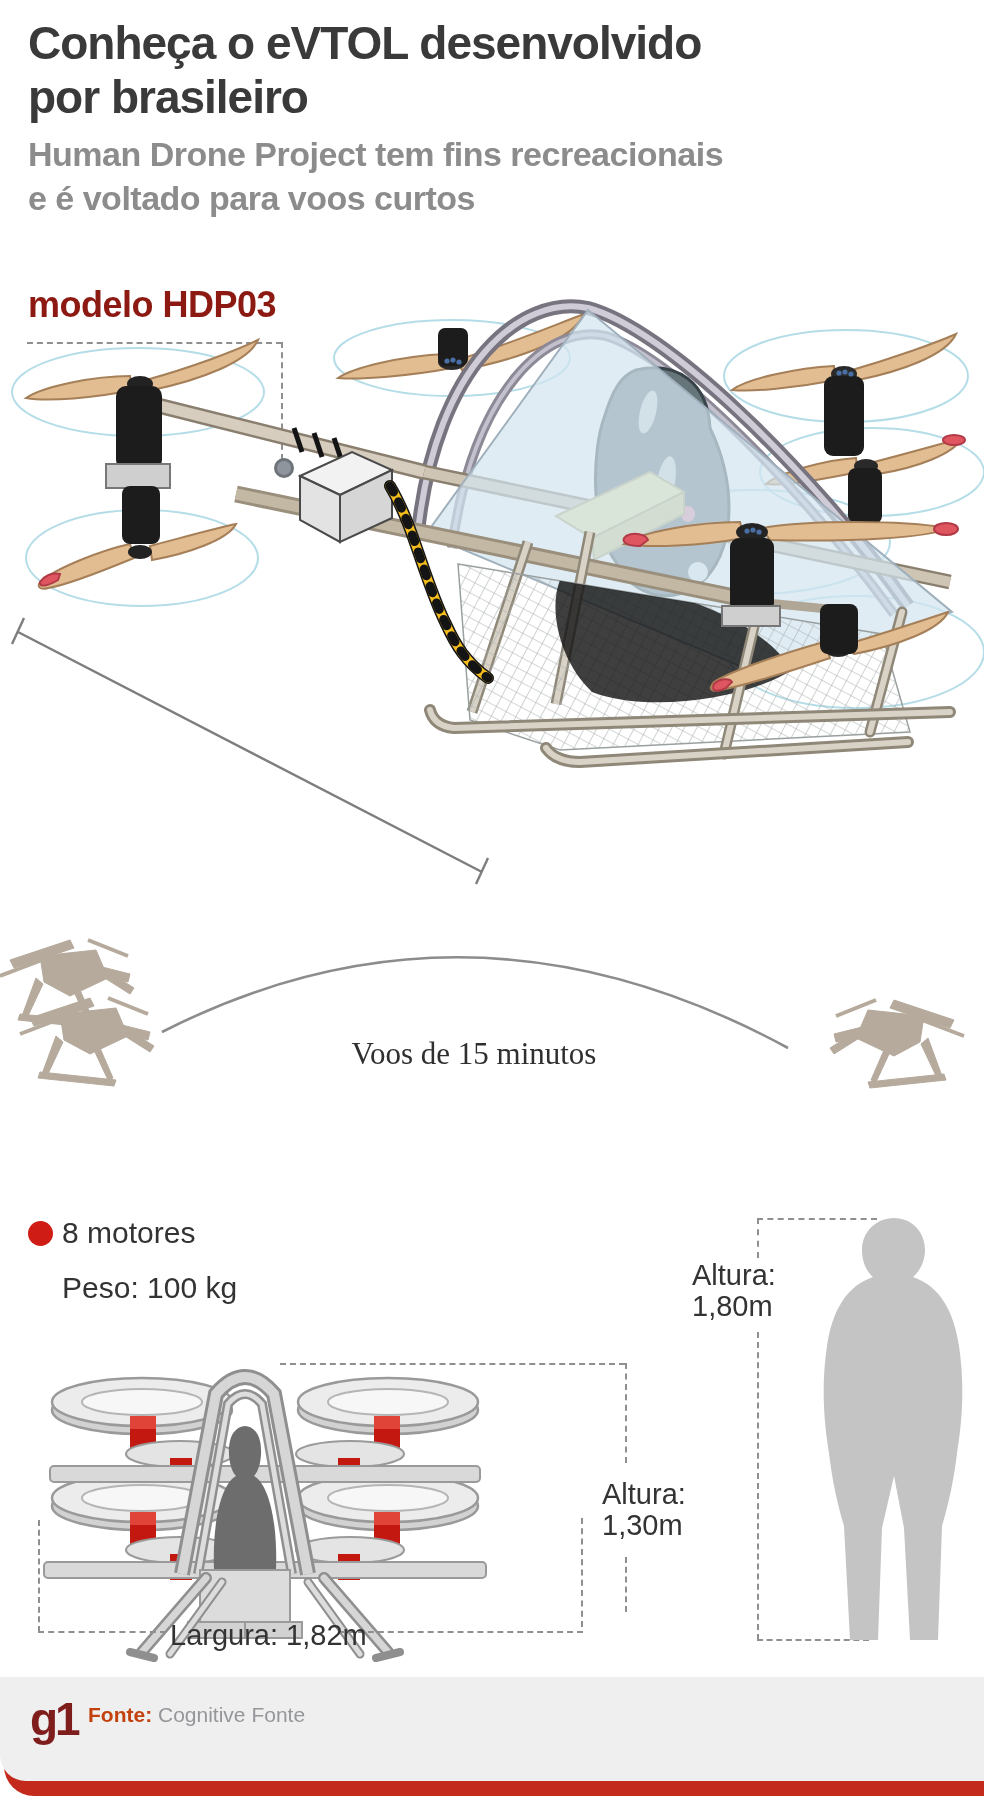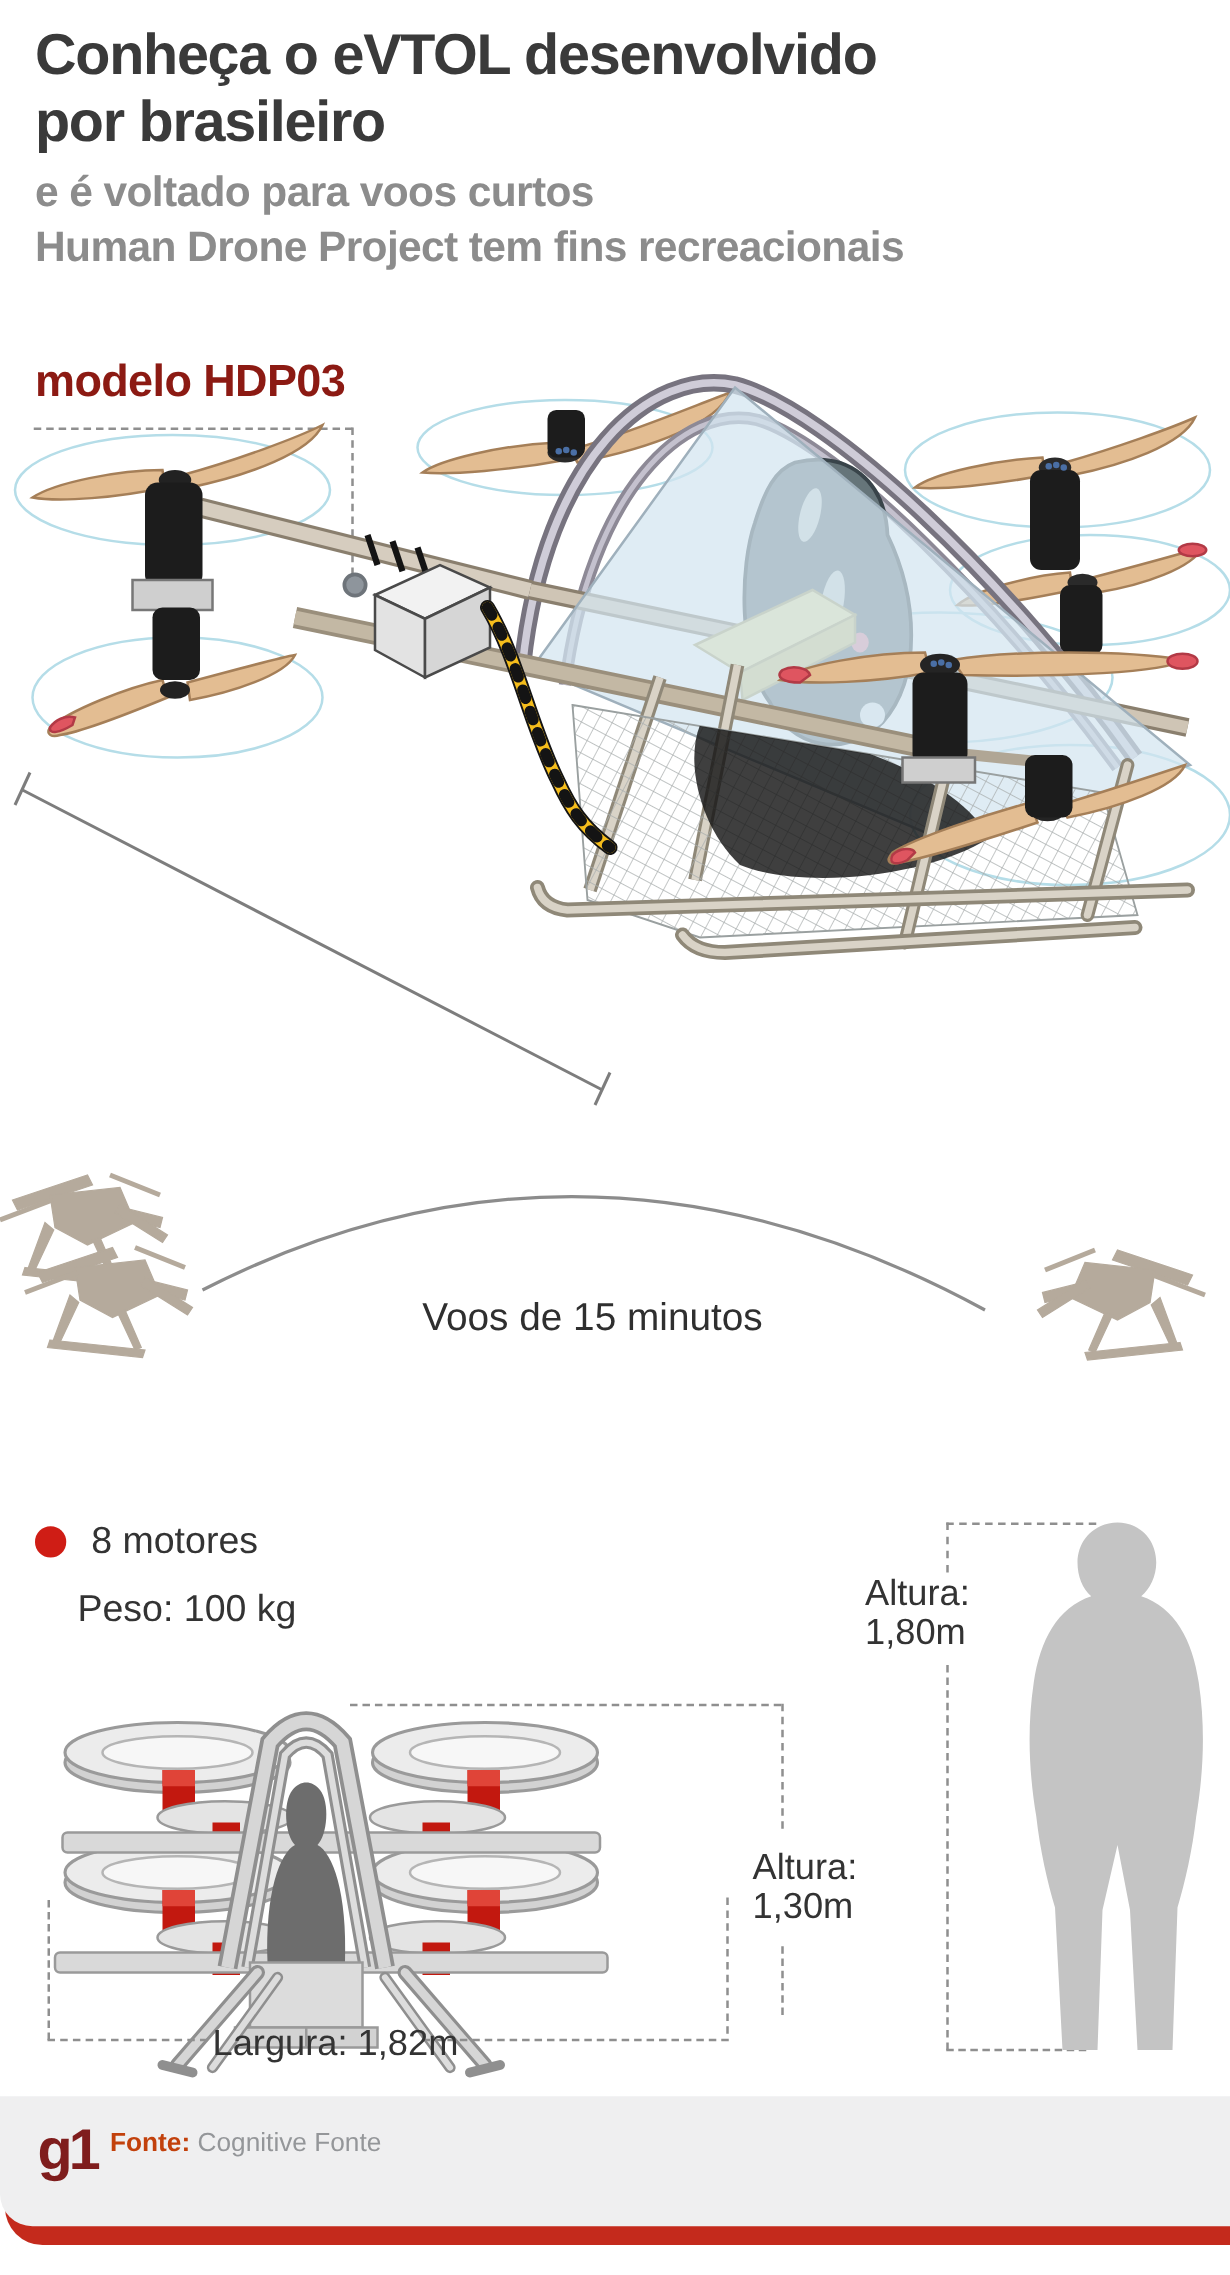--- a/index.html
+++ b/index.html
@@ -9,43 +9,43 @@
   .title{left:28px;top:16px;width:880px;font-size:46px;line-height:54px;font-weight:800;
          color:#3a3a3a;letter-spacing:-1px;}
   .subtitle{left:28px;top:132px;width:920px;font-size:34px;line-height:44px;font-weight:700;
             color:#8c8c8c;letter-spacing:-0.5px;}
   .model-label{left:28px;top:284px;font-size:36px;font-weight:800;color:#8c1a13;letter-spacing:-0.5px;}
   .dash-h{border-top:2px dashed #8f8f8f;height:0;}
   .dash-v{border-left:2px dashed #8f8f8f;width:0;}
   .pointer-dot{left:274px;top:458px;width:14px;height:14px;border-radius:50%;
                background:#8e959c;border:3px solid #6e747a;}
   .dim-label{font-size:30px;color:#3a3a3a;}
-  .flight-label{left:0;top:1036px;width:948px;text-align:center;font-size:31px;color:#2f2f2f;}
+  .flight-label{left:0;top:1036px;width:948px;text-align:center;font-size:31px;color:#2f2f2f;font-family:Liberation Serif, serif;}
   .bullet{left:28px;top:1221px;width:25px;height:25px;border-radius:50%;background:#cf1d15;}
   .spec{font-size:30px;color:#333333;}
   .mini-label{font-size:29px;line-height:31px;color:#333333;}
   .footer-gray{left:0;top:1677px;width:984px;height:104px;background:#efeff0;border-radius:0 0 0 26px;z-index:2;}
   .footer-red{left:4px;top:1700px;width:980px;height:96px;background:#c42a1c;border-radius:0 0 0 30px;z-index:1;}
   .g1{left:30px;top:1692px;font-size:46px;font-weight:800;color:#7f1d1d;letter-spacing:-3px;z-index:3;}
   .credits{left:88px;top:1701px;font-size:21px;line-height:27px;z-index:3;color:#949699;}
   .credits b{color:#c2410c;}
   svg{display:block;}
 </style>
 </head>
 <body>
 
 <div id="canvas">
 
   <div class="abs title">
     <div>Conheça o eVTOL desenvolvido</div>
     <div>por brasileiro</div>
   </div>
   <div class="abs subtitle">
+    <div>Human Drone Project tem fins recreacionais</div>
     <div>e é voltado para voos curtos</div>
-    <div>Human Drone Project tem fins recreacionais</div>
   </div>
 
   <div class="abs model-label">modelo HDP03</div>
   <div class="abs dash-h" style="left:27px;top:342px;width:255px;"></div>
   <div class="abs dash-v" style="left:281px;top:342px;height:118px;"></div>
   <div class="abs pointer-dot"></div>
 
   <svg class="abs" style="left:0;top:280px;" width="984" height="620" viewBox="0 0 984 620">
     <defs>
       <pattern id="net" width="11" height="11" patternUnits="userSpaceOnUse" patternTransform="rotate(28)">
@@ -226,21 +226,21 @@
       <path d="M 96,34 L 134,58 L 130,64 L 92,40 Z"></path>
       <path d="M 0,46 L 42,30" stroke-width="4" fill="none"></path>
       <path d="M 88,10 L 128,26" stroke-width="4" fill="none"></path>
     </g>
     <use href="#sildrone" transform="translate(20,58)"></use>
     <use href="#sildrone" transform="translate(964,60) scale(-1,1)"></use>
   </svg>
   <div class="abs flight-label">Voos de 15 minutos</div>
 
   <div class="abs bullet"></div>
-  <div class="abs spec" style="left:73px;top:1216px;text-align:center;">8 motores</div>
+  <div class="abs spec" style="left:62px;top:1216px;text-align:center;">8 motores</div>
   <div class="abs spec" style="left:62px;top:1271px;">Peso: 100 kg</div>
 
   <svg class="abs" style="left:30px;top:1356px;" width="470" height="312" viewBox="0 0 470 312">
     <g id="lrotors">
       <ellipse cx="112" cy="54" rx="90" ry="24" fill="#d2d2d2" stroke="#9a9a9a" stroke-width="2.5"></ellipse>
       <ellipse cx="112" cy="46" rx="90" ry="24" fill="#ececec" stroke="#9a9a9a" stroke-width="2.5"></ellipse>
       <ellipse cx="112" cy="46" rx="60" ry="13" fill="#f7f7f7" stroke="#b5b5b5" stroke-width="2"></ellipse>
       <rect x="100" y="60" width="26" height="44" fill="#c2180f"></rect>
       <rect x="100" y="60" width="26" height="13" fill="#e04438"></rect>
       <ellipse cx="150" cy="98" rx="54" ry="13" fill="#e4e4e4" stroke="#9a9a9a" stroke-width="2"></ellipse>

